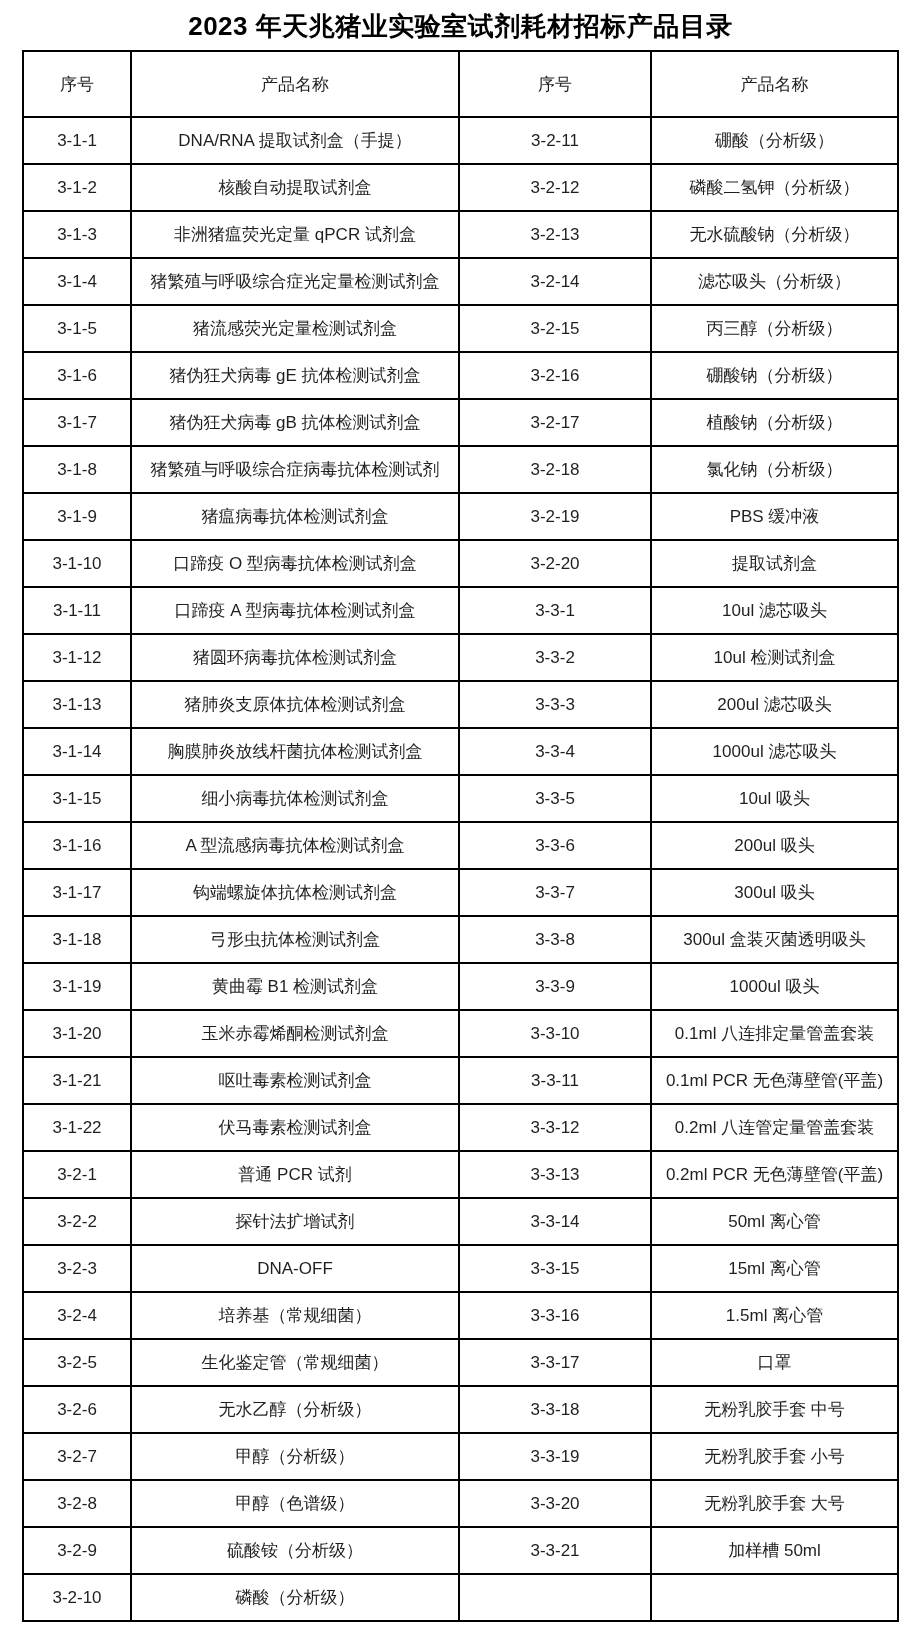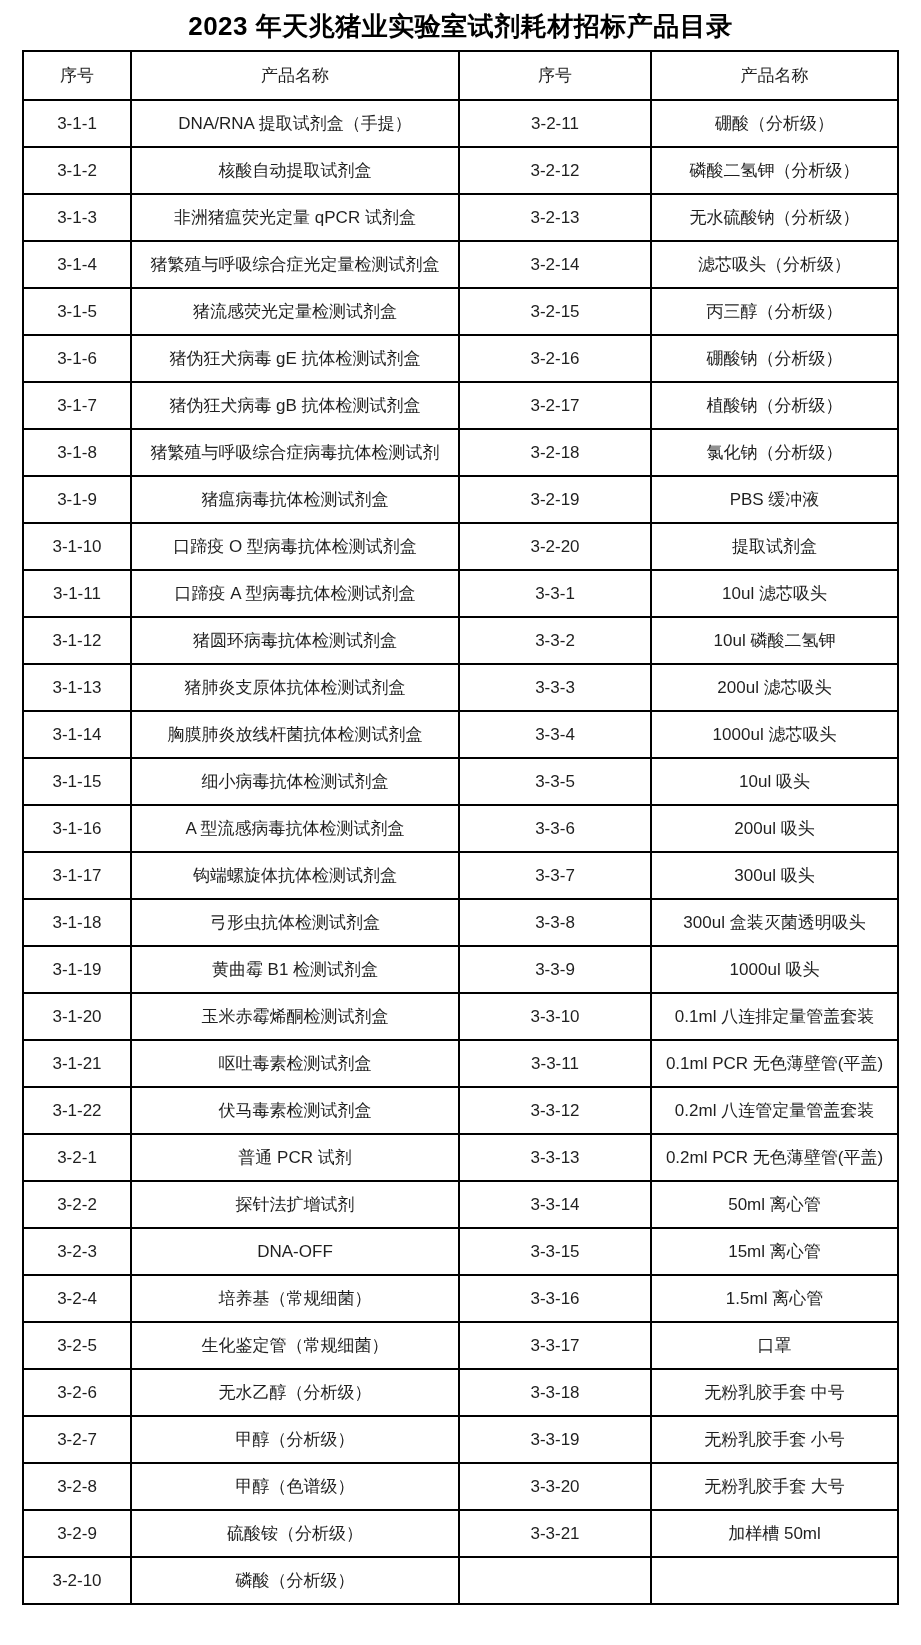--- a/index.html
+++ b/index.html
@@ -33,21 +33,21 @@
   table.catalog td {
     border: 2px solid #000000;
     text-align: center;
     vertical-align: middle;
     font-size: 17px;
     font-weight: 400;
     padding: 0 4px;
     overflow: hidden;
     white-space: nowrap;
   }
-  table.catalog thead tr { height: 49px; }
+  table.catalog thead tr { height: 66px; }
   table.catalog tbody tr { height: 47px; }
   .col-serial-left  { width: 108px; }
   .col-name-left    { width: 328px; }
   .col-serial-right { width: 192px; }
   .col-name-right   { width: 247px; }
 </style>
 </head>
 <body>
 
 <div class="page">
@@ -143,21 +143,21 @@
     <td>3-1-11</td>
     <td>口蹄疫 A 型病毒抗体检测试剂盒</td>
     <td>3-3-1</td>
     <td>10ul 滤芯吸头</td>
   </tr>
 
   <tr class="data-row">
     <td>3-1-12</td>
     <td>猪圆环病毒抗体检测试剂盒</td>
     <td>3-3-2</td>
-    <td>10ul 磷酸二氢钾</td>
+    <td>10ul 检测试剂盒</td>
   </tr>
 
   <tr class="data-row">
     <td>3-1-13</td>
     <td>猪肺炎支原体抗体检测试剂盒</td>
     <td>3-3-3</td>
     <td>200ul 滤芯吸头</td>
   </tr>
 
   <tr class="data-row">

